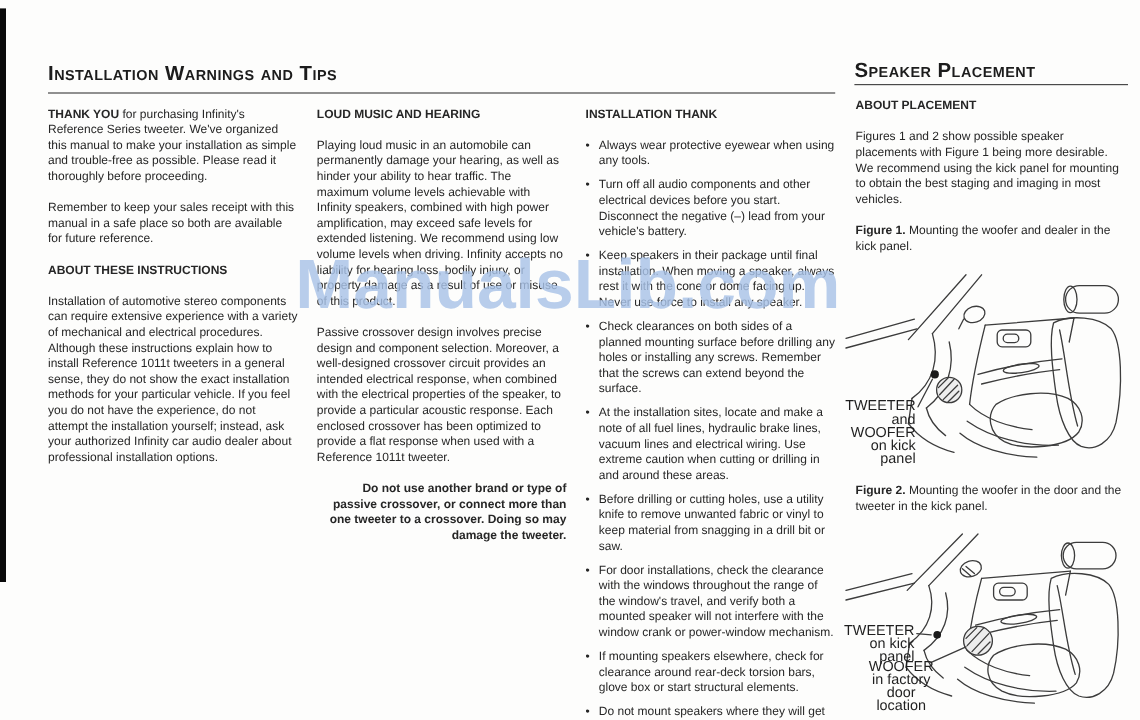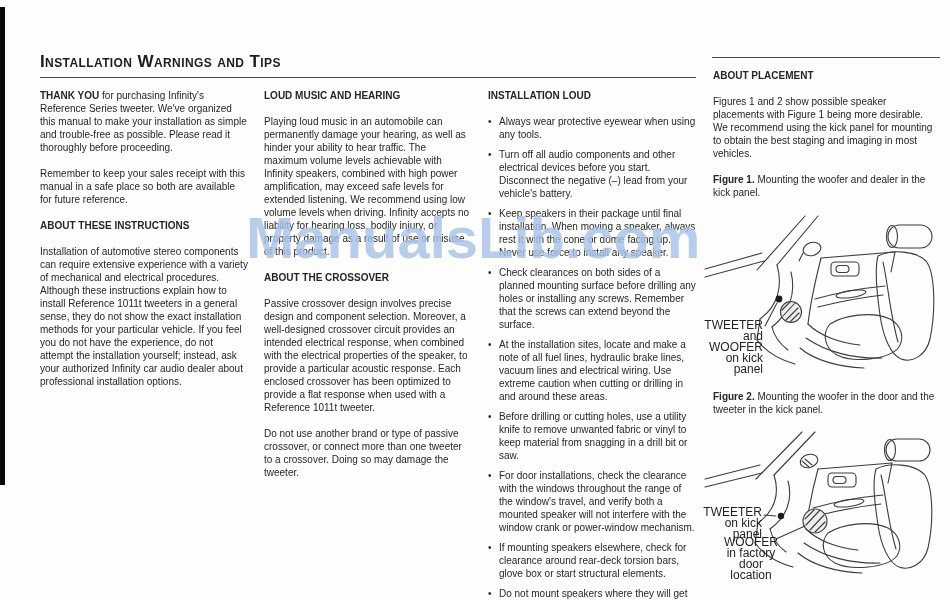--- a/index.html
+++ b/index.html
@@ -14,21 +14,21 @@
   .section-header{
     font-variant:small-caps;font-weight:bold;font-size:17px;letter-spacing:.4px;color:#1c1c1c;
   }
   .section-rule{border:none;border-top:1.6px solid #4a4a4a;margin:5px 0 0 0;}
   .left-section{position:absolute;left:40px;top:52px;width:656px;}
   .cols{display:flex;gap:16px;margin-top:11px;}
   .col{width:208px;font-size:10px;line-height:13px;}
   .col p{margin:0 0 13px 0;}
   .col-head{font-weight:bold;margin:0;}
   .leadin{font-weight:bold;}
-  .bold-para{font-weight:normal;}
+  .bold-para{font-weight:bold;text-align:right;}
   ul.tips{list-style:none;margin:0;padding:0;}
   ul.tips li{position:relative;padding-left:11px;margin:0 0 7px 0;}
   ul.tips li::before{content:"•";position:absolute;left:0;top:0;}
   .right-section{position:absolute;left:712px;top:52px;width:228px;font-size:10px;line-height:13px;}
   .right-section .body-block{margin-top:11px;}
   .right-section p{margin:0 0 13px 1px;}
   .fig-caption{margin:6px 0 0 0;}
   .figure{position:relative;width:240px;margin-left:-10px;}
   .figure.f1{height:178px;margin-top:4px;}
   .figure.f2{height:152px;margin-top:6px;}
@@ -61,44 +61,44 @@
       <div class="col">
         <p><span class="leadin">THANK YOU</span><span> for purchasing Infinity's Reference Series tweeter. We've organized this manual to make your installation as simple and trouble-free as possible. Please read it thoroughly before proceeding.</span></p>
         <p>Remember to keep your sales receipt with this manual in a safe place so both are available for future reference.</p>
         <p class="col-head">ABOUT THESE INSTRUCTIONS</p>
         <p>Installation of automotive stereo components can require extensive experience with a variety of mechanical and electrical procedures. Although these instructions explain how to install Reference 1011t tweeters in a general sense, they do not show the exact installation methods for your particular vehicle. If you feel you do not have the experience, do not attempt the installation yourself; instead, ask your authorized Infinity car audio dealer about professional installation options.</p>
       </div>
 
       <div class="col">
         <p class="col-head">LOUD MUSIC AND HEARING</p>
         <p>Playing loud music in an automobile can permanently damage your hearing, as well as hinder your ability to hear traffic. The maximum volume levels achievable with Infinity speakers, combined with high power amplification, may exceed safe levels for extended listening. We recommend using low volume levels when driving. Infinity accepts no liability for hearing loss, bodily injury, or property damage as a result of use or misuse of this product.</p>
-        <p class="col-head">ABOUT THE CROSSOVER</p>
         <p>Passive crossover design involves precise design and component selection. Moreover, a well-designed crossover circuit provides an intended electrical response, when combined with the electrical properties of the speaker, to provide a particular acoustic response. Each enclosed crossover has been optimized to provide a flat response when used with a Reference 1011t tweeter.</p>
         <p class="bold-para">Do not use another brand or type of passive crossover, or connect more than one tweeter to a crossover. Doing so may damage the tweeter.</p>
       </div>
 
       <div class="col">
-        <p class="col-head">INSTALLATION LOUD</p>
+        <p class="col-head">INSTALLATION THANK</p>
         <ul class="tips">
           <li>Always wear protective eyewear when using any tools.</li>
           <li>Turn off all audio components and other electrical devices before you start. Disconnect the negative (–) lead from your vehicle's battery.</li>
           <li>Keep speakers in their package until final installation. When moving a speaker, always rest it with the cone or dome facing up. Never use force to install any speaker.</li>
           <li>Check clearances on both sides of a planned mounting surface before drilling any holes or installing any screws. Remember that the screws can extend beyond the surface.</li>
           <li>At the installation sites, locate and make a note of all fuel lines, hydraulic brake lines, vacuum lines and electrical wiring. Use extreme caution when cutting or drilling in and around these areas.</li>
           <li>Before drilling or cutting holes, use a utility knife to remove unwanted fabric or vinyl to keep material from snagging in a drill bit or saw.</li>
           <li>For door installations, check the clearance with the windows throughout the range of the window's travel, and verify both a mounted speaker will not interfere with the window crank or power-window mechanism.</li>
           <li>If mounting speakers elsewhere, check for clearance around rear-deck torsion bars, glove box or start structural elements.</li>
           <li>Do not mount speakers where they will get wet.</li>
         </ul>
       </div>
 
     </div>
   </div>
 
   <div class="right-section">
+    <div class="section-header">Speaker Placement</div>
     <hr class="section-rule">
 
     <div class="body-block">
       <p class="col-head">ABOUT PLACEMENT</p>
       <p>Figures 1 and 2 show possible speaker placements with Figure 1 being more desirable. We recommend using the kick panel for mounting to obtain the best staging and imaging in most vehicles.</p>
 
       <p class="fig-caption"><span class="leadin">Figure 1.</span><span> Mounting the woofer and dealer in the kick panel.</span></p>
 
       <div class="figure f1">
         <svg width="240" height="178" viewBox="0 0 240 178">

